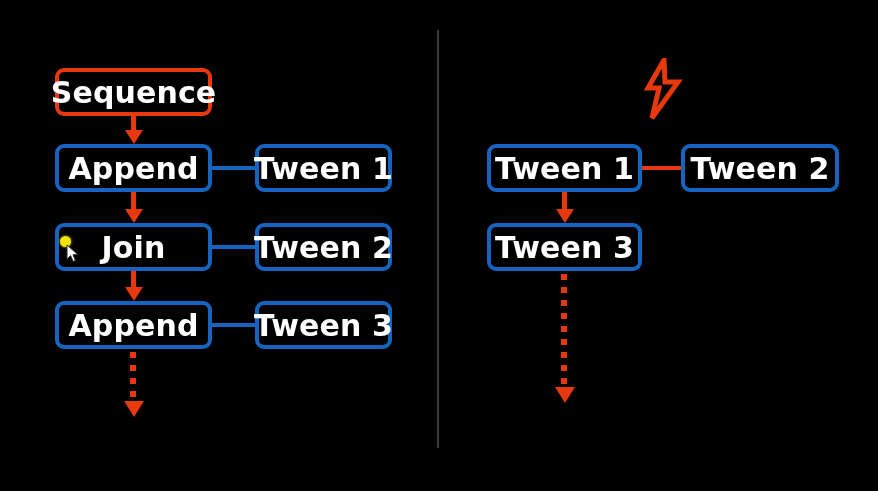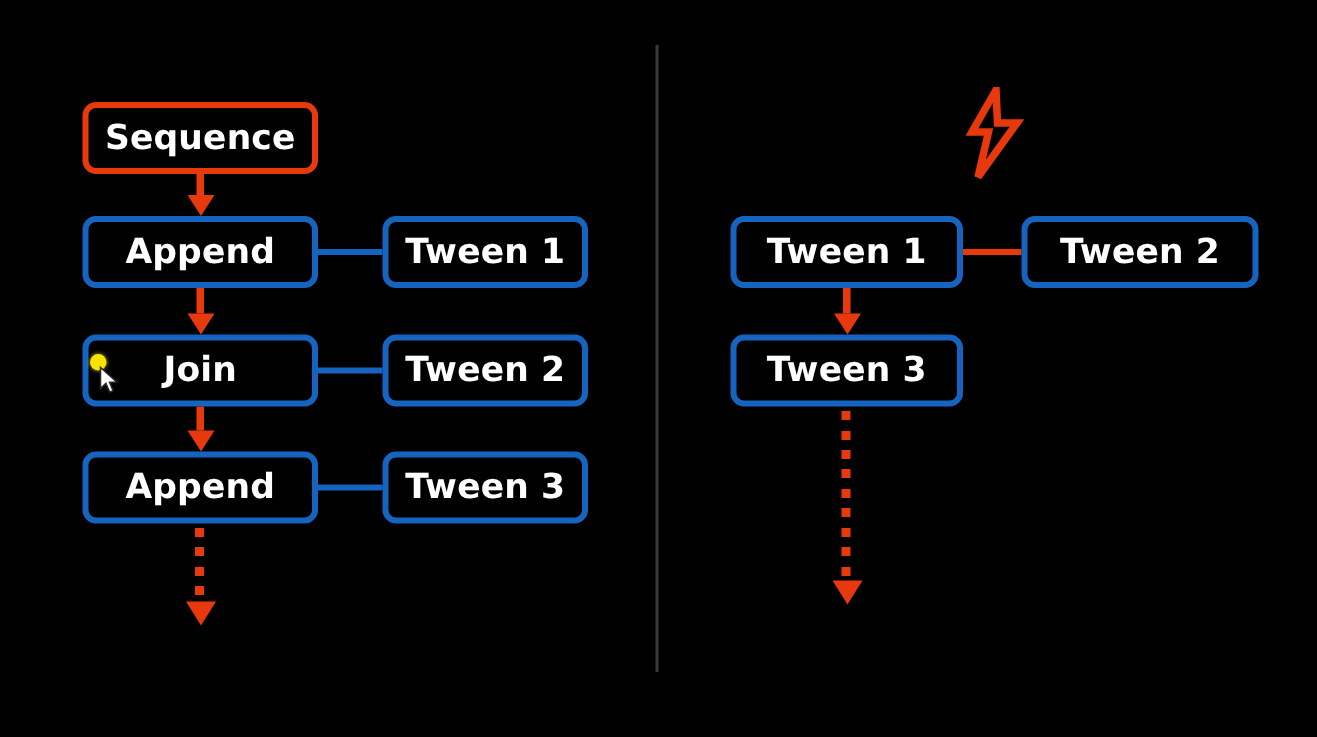--- a/index.html
+++ b/index.html
@@ -26,21 +26,21 @@
   
   .node {
     position:absolute;
     display:flex;
     align-items:center;
     justify-content:center;
     background:#000000;
     border-radius:9px;
     border:4px solid #1565C0;
     color:#ffffff;
-    font-size:23px;
+    font-size:30px;
     font-weight:bold;
     letter-spacing:0.1px;
     white-space:nowrap;
     z-index:5;
   }
   .node.accent { border-color:#E8380D; }
   .node .label { pointer-events:none; }
 
   
   .hlink {

